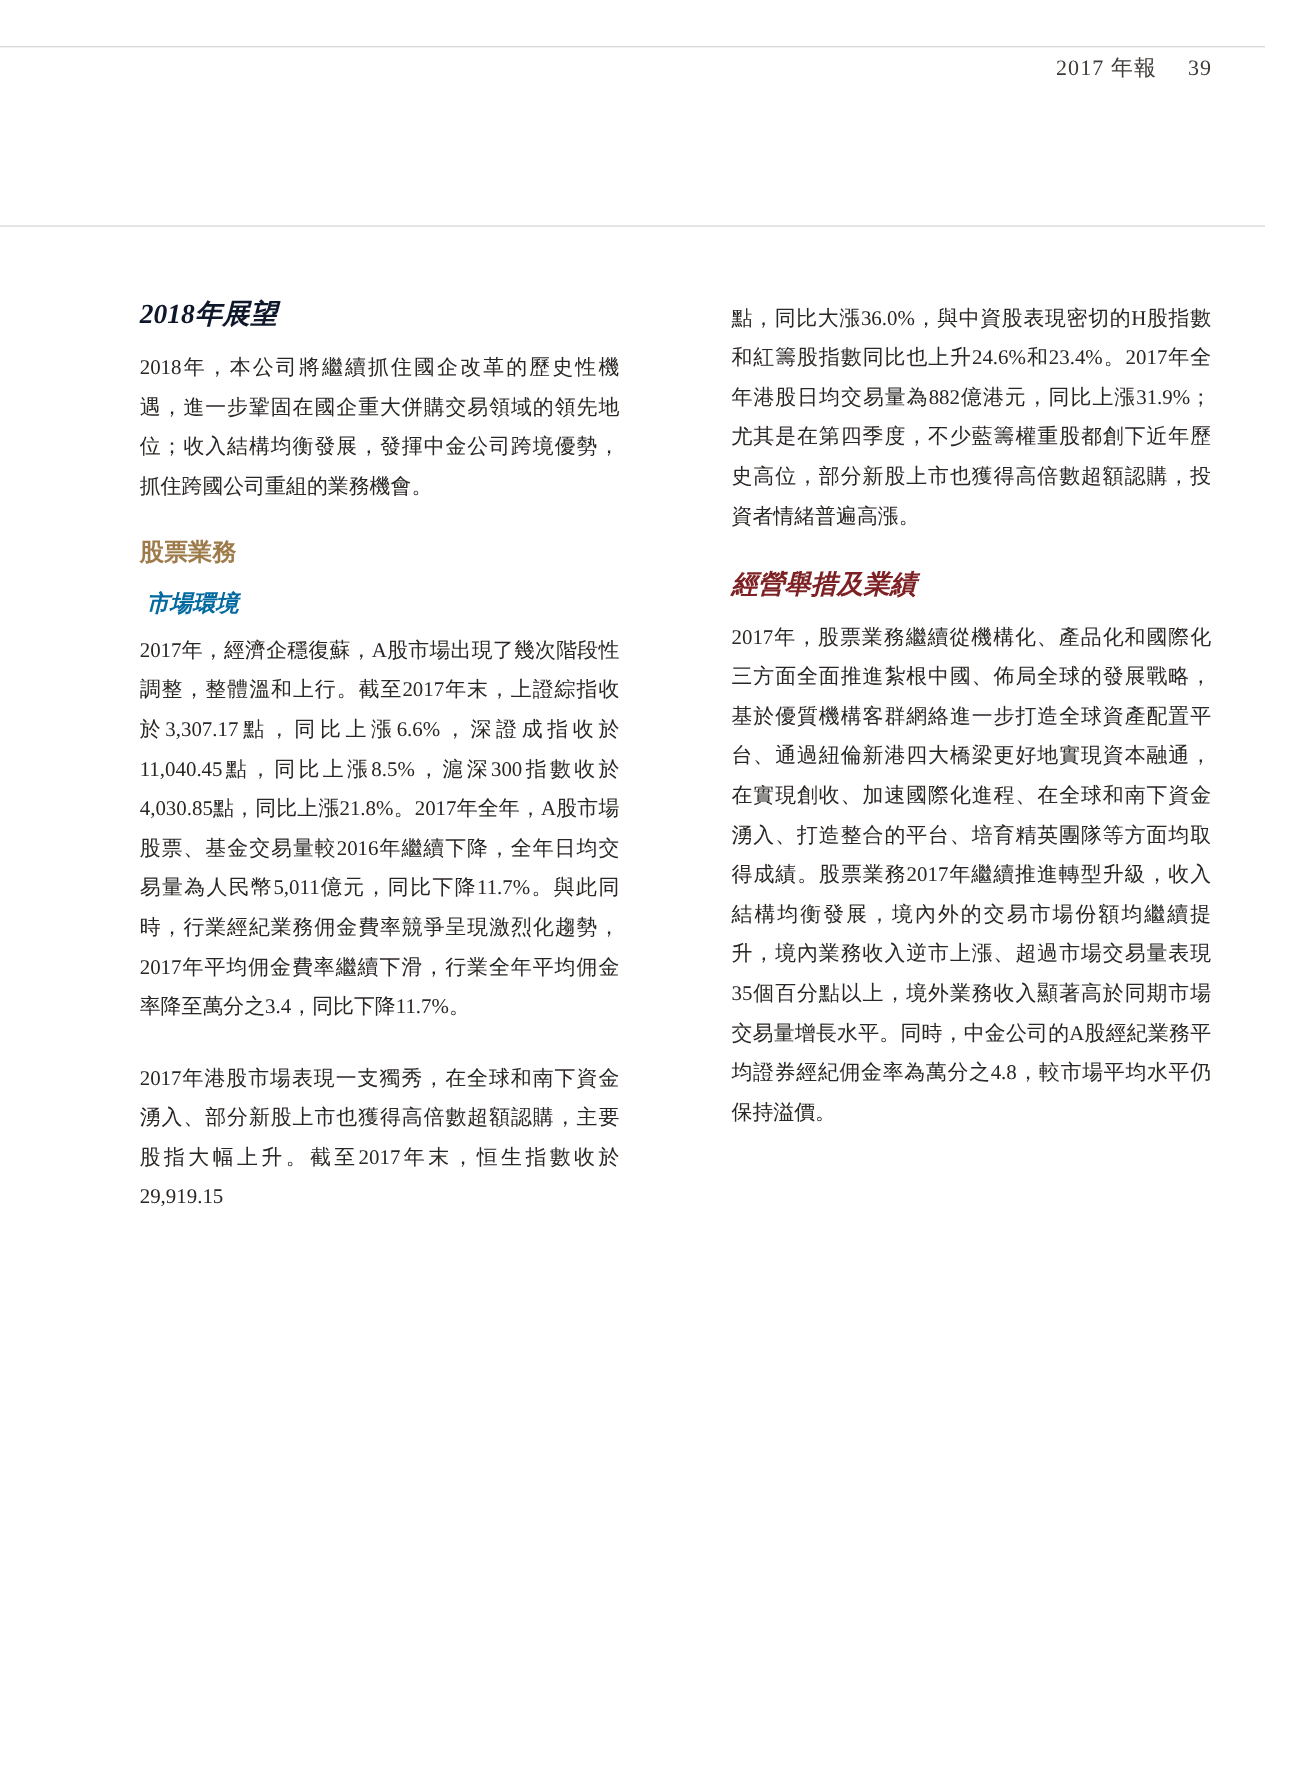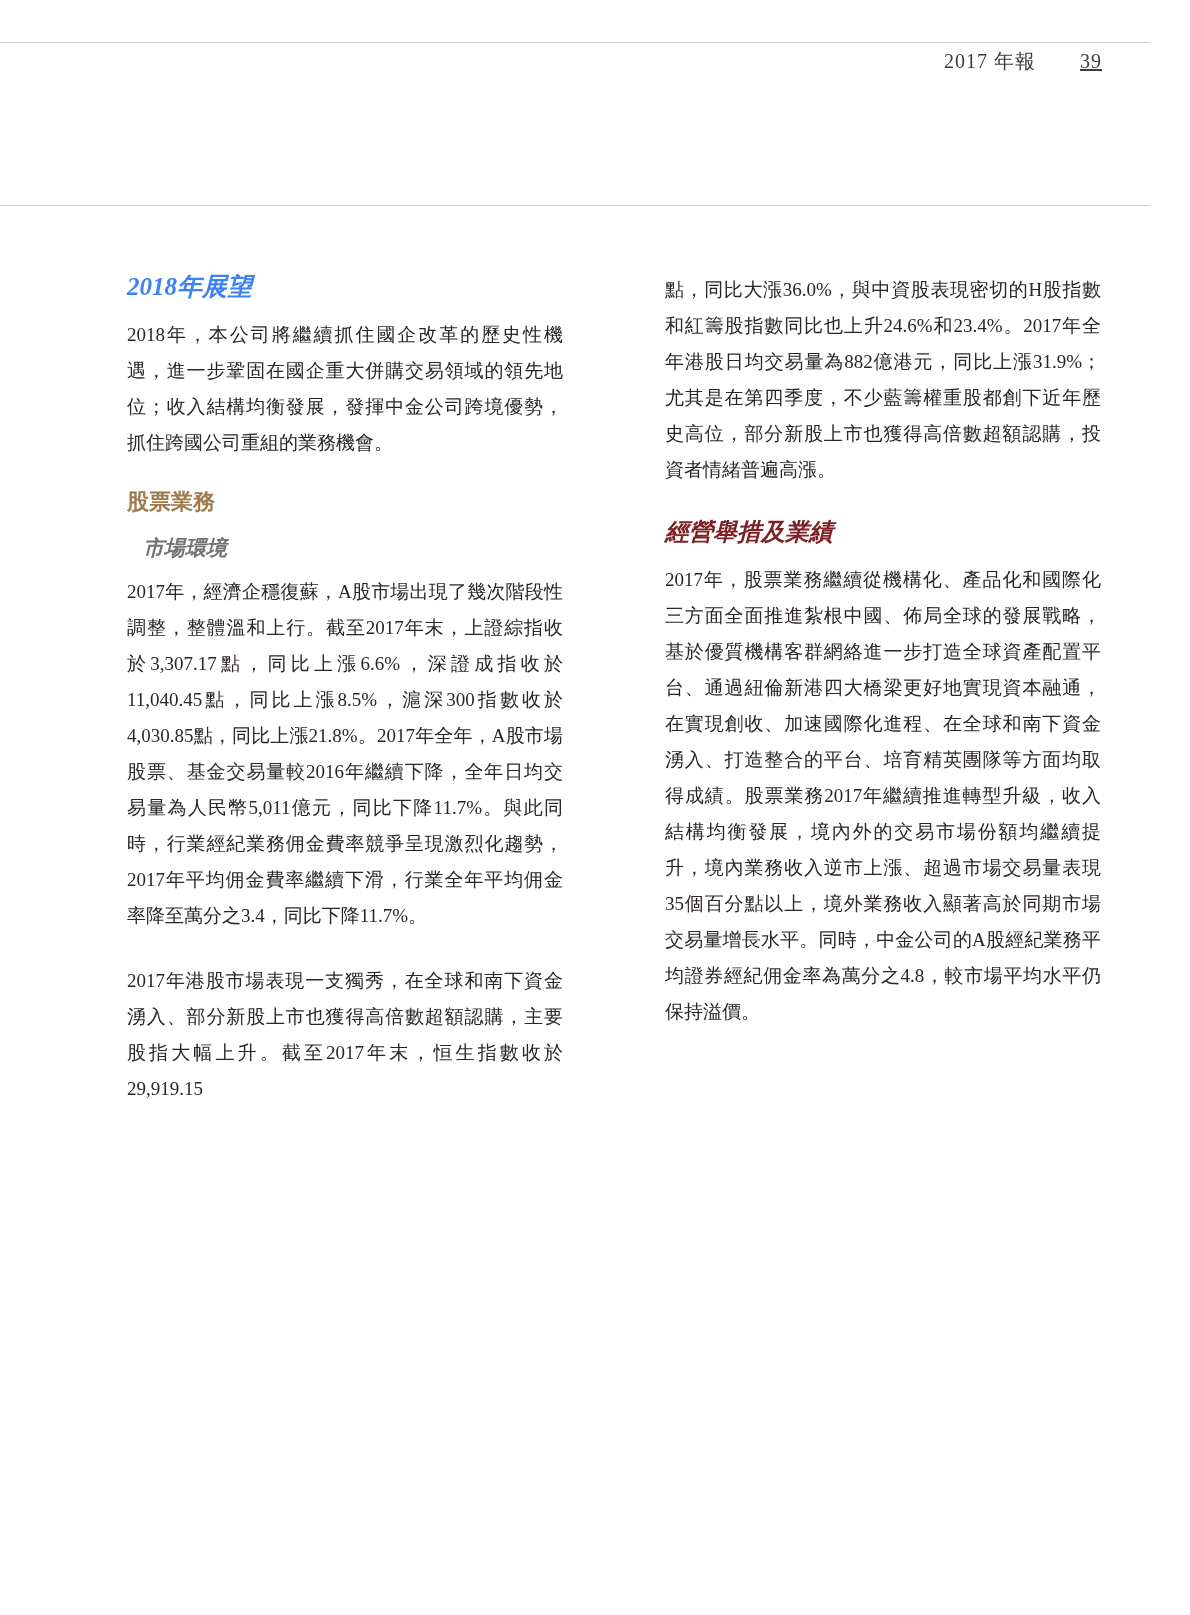--- a/index.html
+++ b/index.html
@@ -26,21 +26,21 @@
   .rule-bottom { top: 205px; }
   .header-meta {
     position: absolute;
     top: 48px;
     right: 88px;
     font-size: 20px;
     color: #3f3b38;
     letter-spacing: 1px;
     white-space: nowrap;
   }
-  .header-meta .pgnum { margin-left: 44px; text-decoration: underline; }
+  .header-meta .pgnum { margin-left: 28px; }
 
   .col {
     position: absolute;
     top: 272px;
     width: 436px;
     font-size: 19px;
     line-height: 36px;
     color: #2a2624;
     text-align: justify;
     text-justify: inter-character;
@@ -50,37 +50,37 @@
 
   .col p { margin: 0 0 29px 0; }
   .col p.continues { text-align-last: justify; margin-bottom: 0; }
 
   .h-outlook {
     margin: 0 0 15px 0;
     font-style: italic;
     font-weight: bold;
     font-size: 25px;
     line-height: 30px;
-    color: #3b82f6;
+    color: #0f172a;
   }
   .h-equities {
     margin: -2px 0 0 0;
     font-style: normal;
     font-weight: bold;
     font-size: 22px;
     line-height: 27px;
     color: #9e7b4a;
   }
   .h-market {
-    margin: 20px 0 12px 16px;
+    margin: 20px 0 12px 6px;
     font-style: italic;
     font-weight: bold;
     font-size: 21px;
     line-height: 27px;
-    color: #737373;
+    color: #0369a1;
   }
   .h-operations {
     margin: 7px 0 15px 0;
     font-style: italic;
     font-weight: bold;
     font-size: 24px;
     line-height: 30px;
     color: #7e2124;
   }
 </style>

